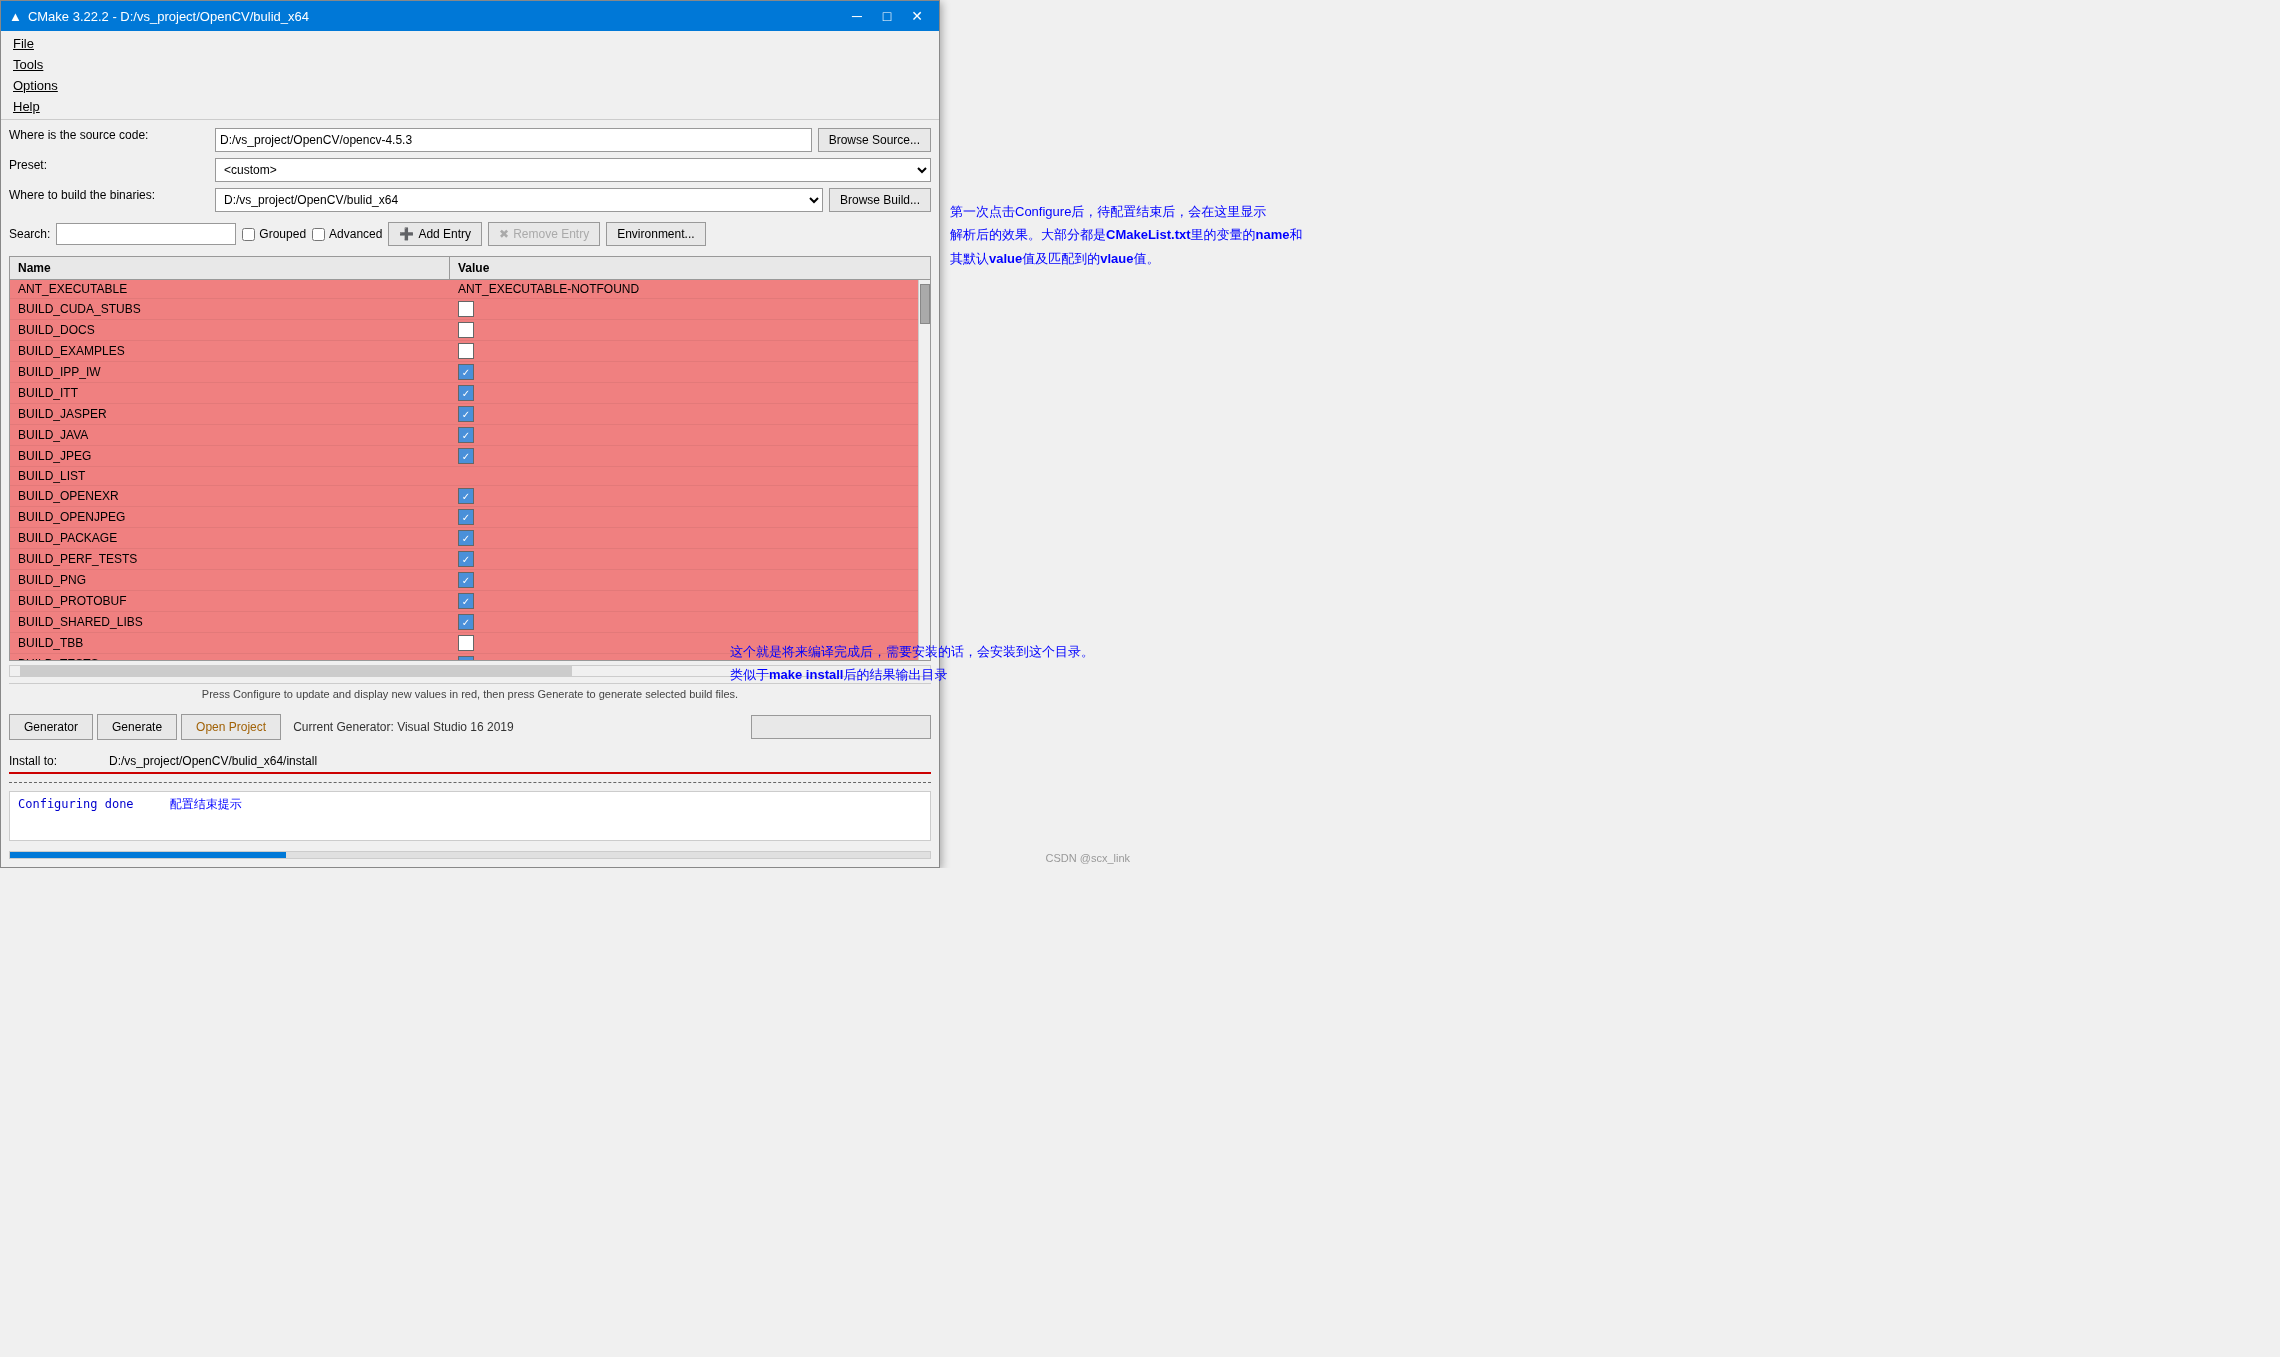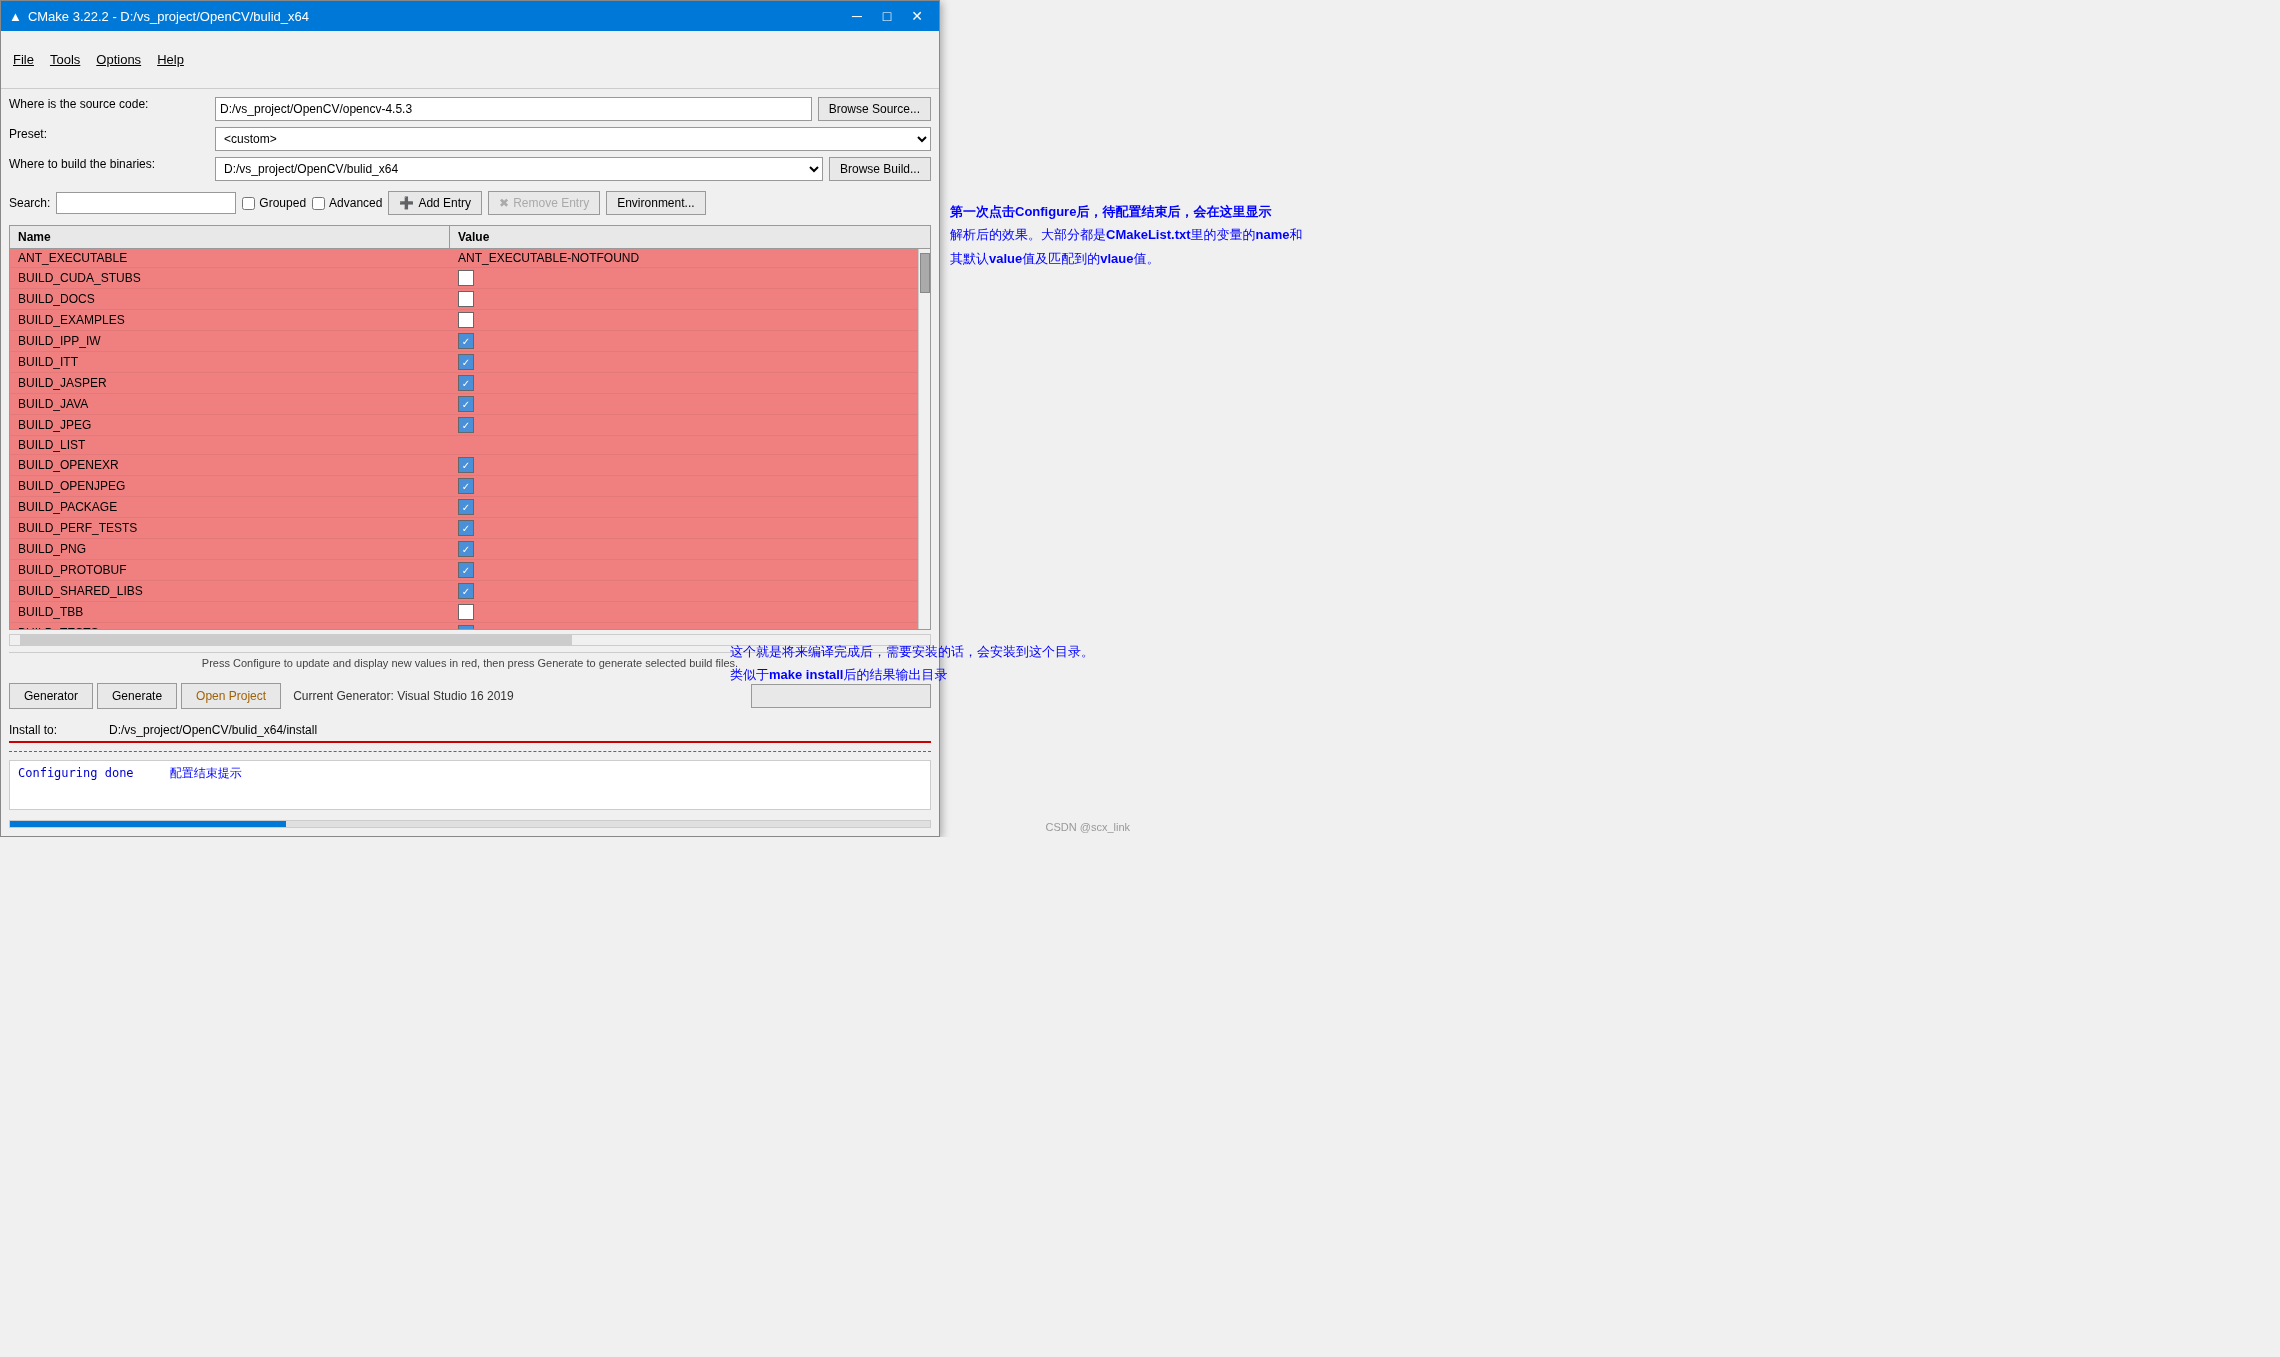--- a/index.html
+++ b/index.html
@@ -17,22 +17,23 @@
     .title-bar-left { display: flex; align-items: center; gap: 6px; font-size: 13px; font-weight: 500; }
     .title-bar-controls { display: flex; gap: 2px; }
     .title-bar-btn {
       background: none; border: none; color: white; width: 28px; height: 22px;
       cursor: pointer; font-size: 14px; display: flex; align-items: center; justify-content: center;
     }
 
     .menu-bar {
       background: #f0f0f0;
       display: flex;
-      padding: 18px 4px;
+      padding: 2px 4px;
       border-bottom: 1px solid #ccc;
+      flex-direction: column;
     }
     .menu-item {
       padding: 3px 8px;
       cursor: pointer;
       font-size: 13px;
       text-decoration: underline;
     }
     .menu-item span { text-decoration: none; }
 
     .main-content {
@@ -511,21 +512,21 @@
         </div>
       </div>
 
       <div class="progress-bar">
         <div class="progress-fill"></div>
       </div>
     </div>
   </div>
 
   <div class="right-annotation">
-    <span style="font-weight:bold;">第一次点击Configure后，待配置结束后，会在这里显示</span><br>
+    <span style="font-weight:normal;">第一次点击Configure后，待配置结束后，会在这里显示</span><br>
     <span>解析后的效果。大部分都是<strong>CMakeList.txt</strong>里的变量的<strong>name</strong>和</span><br>
     <span>其默认<strong>value</strong>值及匹配到的<strong>vlaue</strong>值。</span>
   </div>
 
   <div class="right-annotation2">
     <span>这个就是将来编译完成后，需要安装的话，会安装到这个目录。</span><br>
     <span>类似于<strong>make install</strong>后的结果输出目录</span>
   </div>
 
   <div style="position:absolute; bottom:4px; right:10px; font-size:11px; color:#999;">CSDN @scx_link</div>

